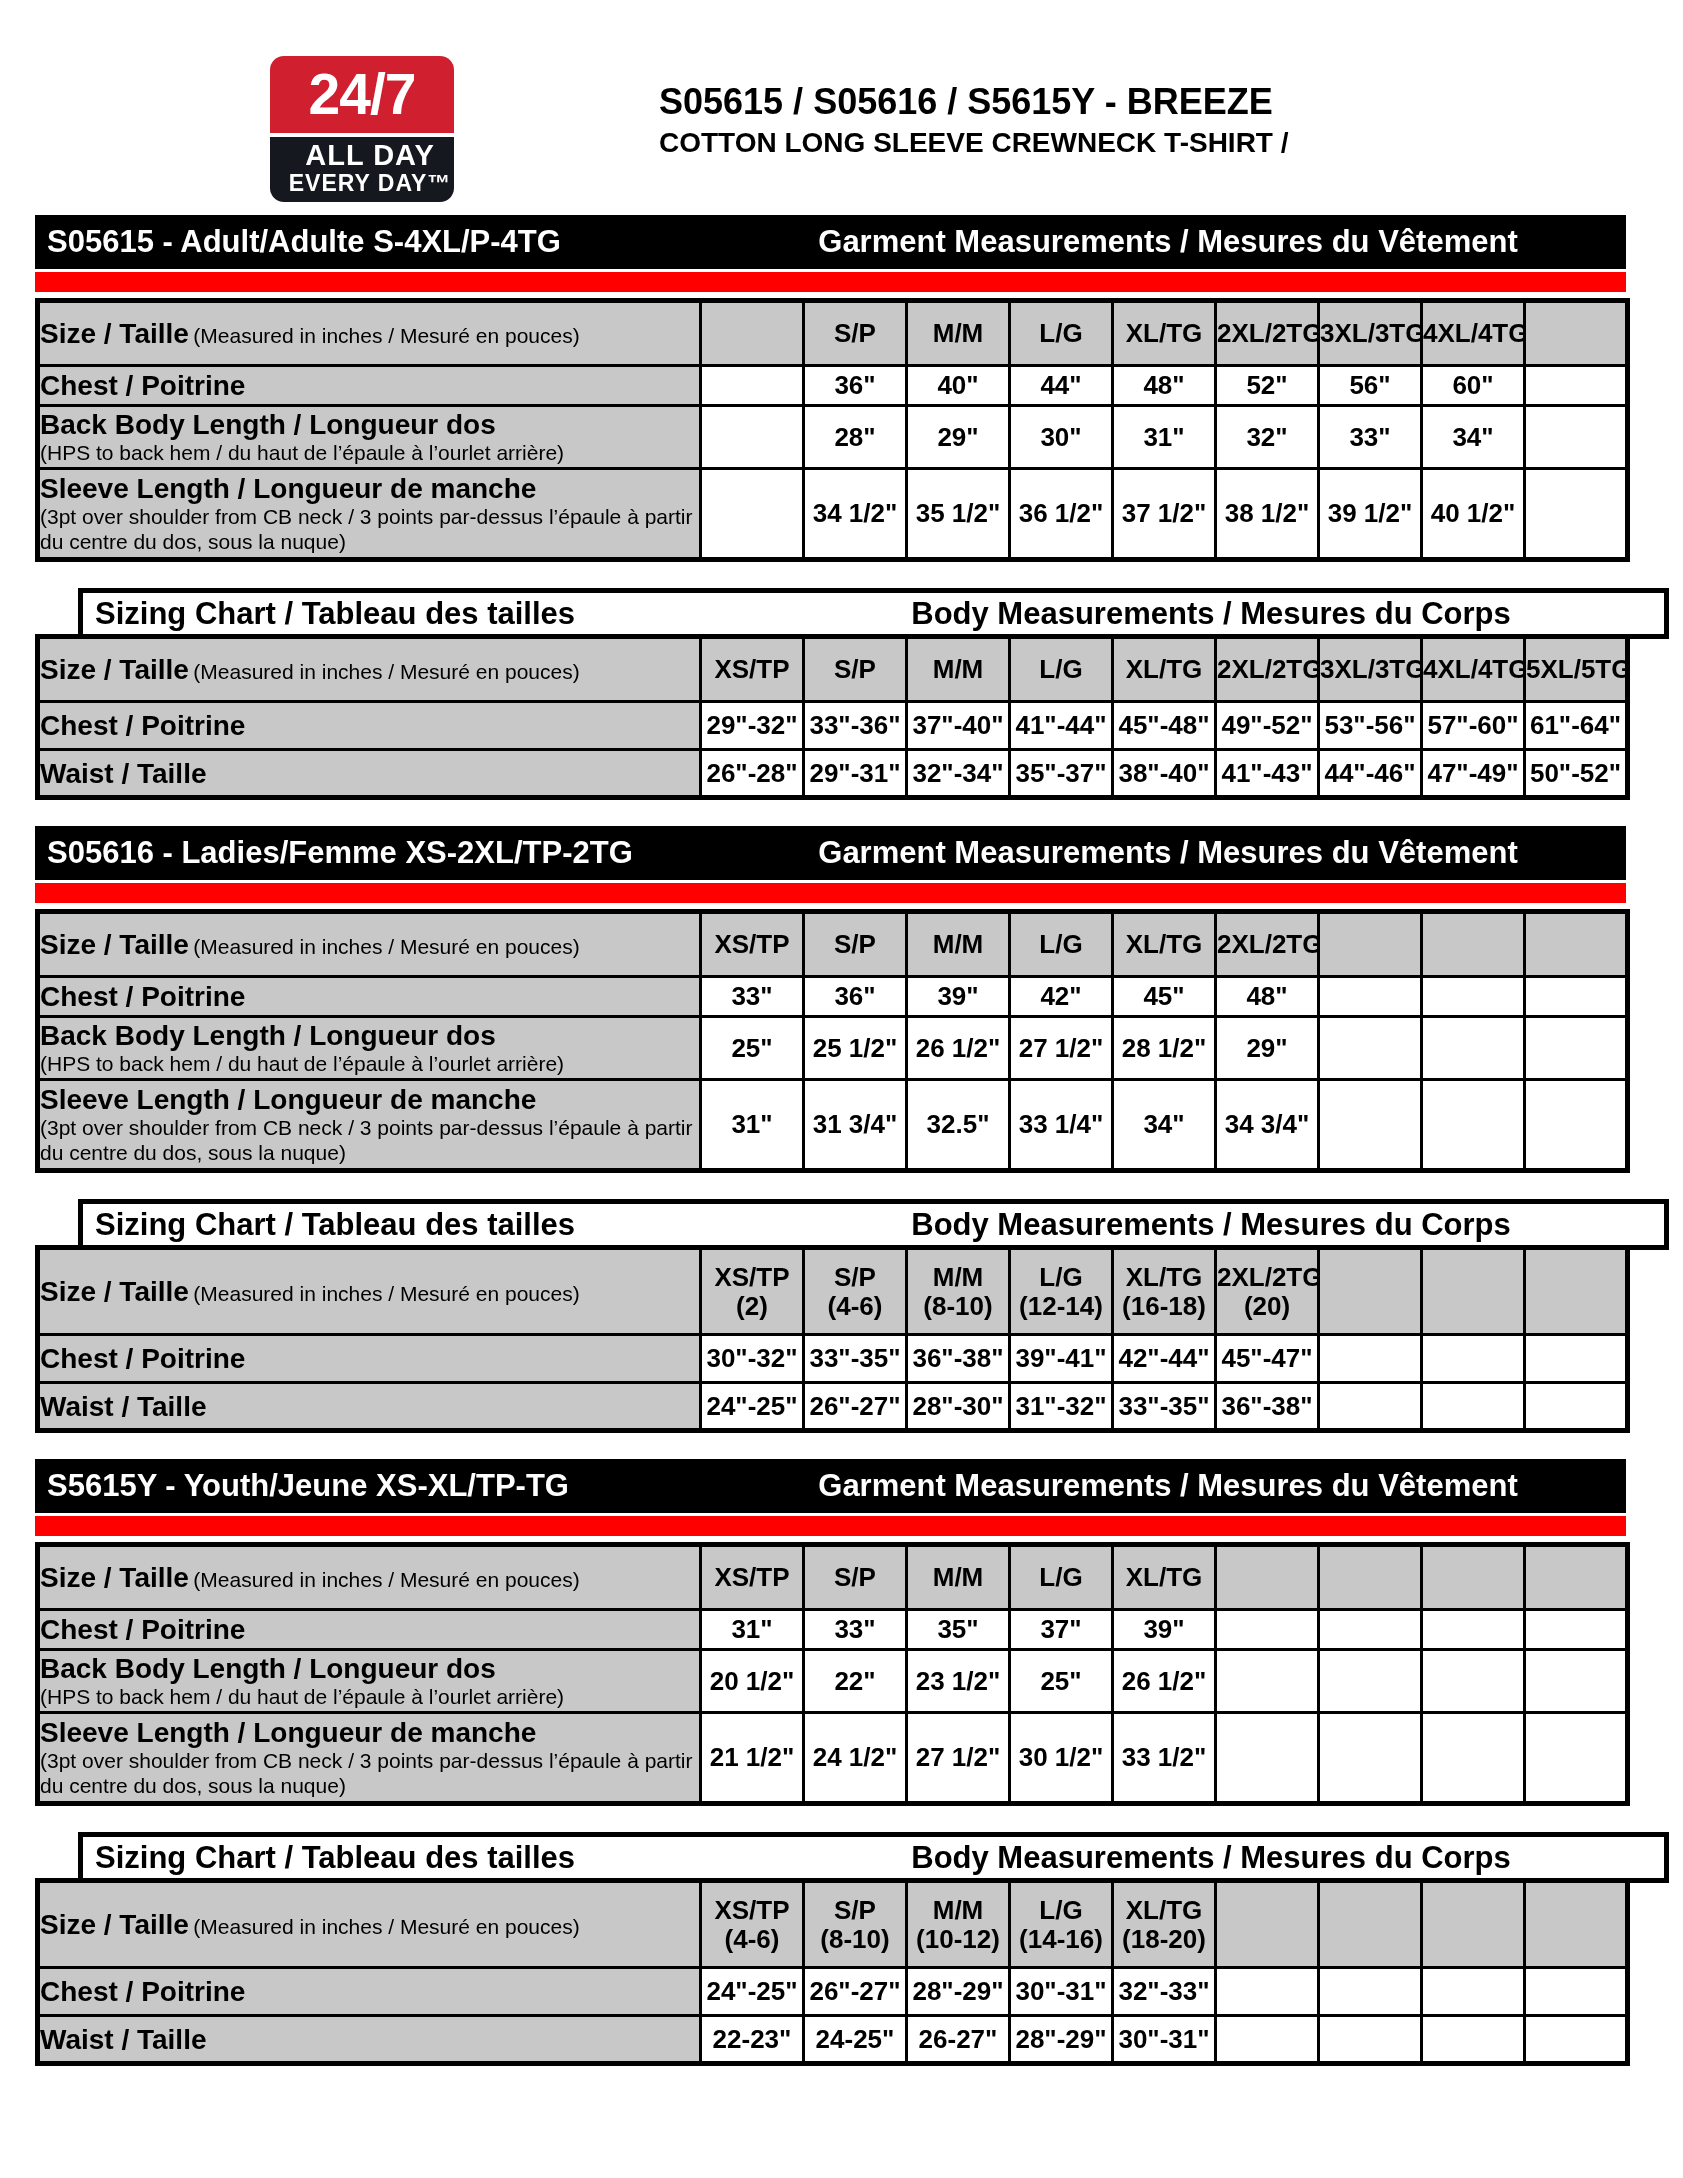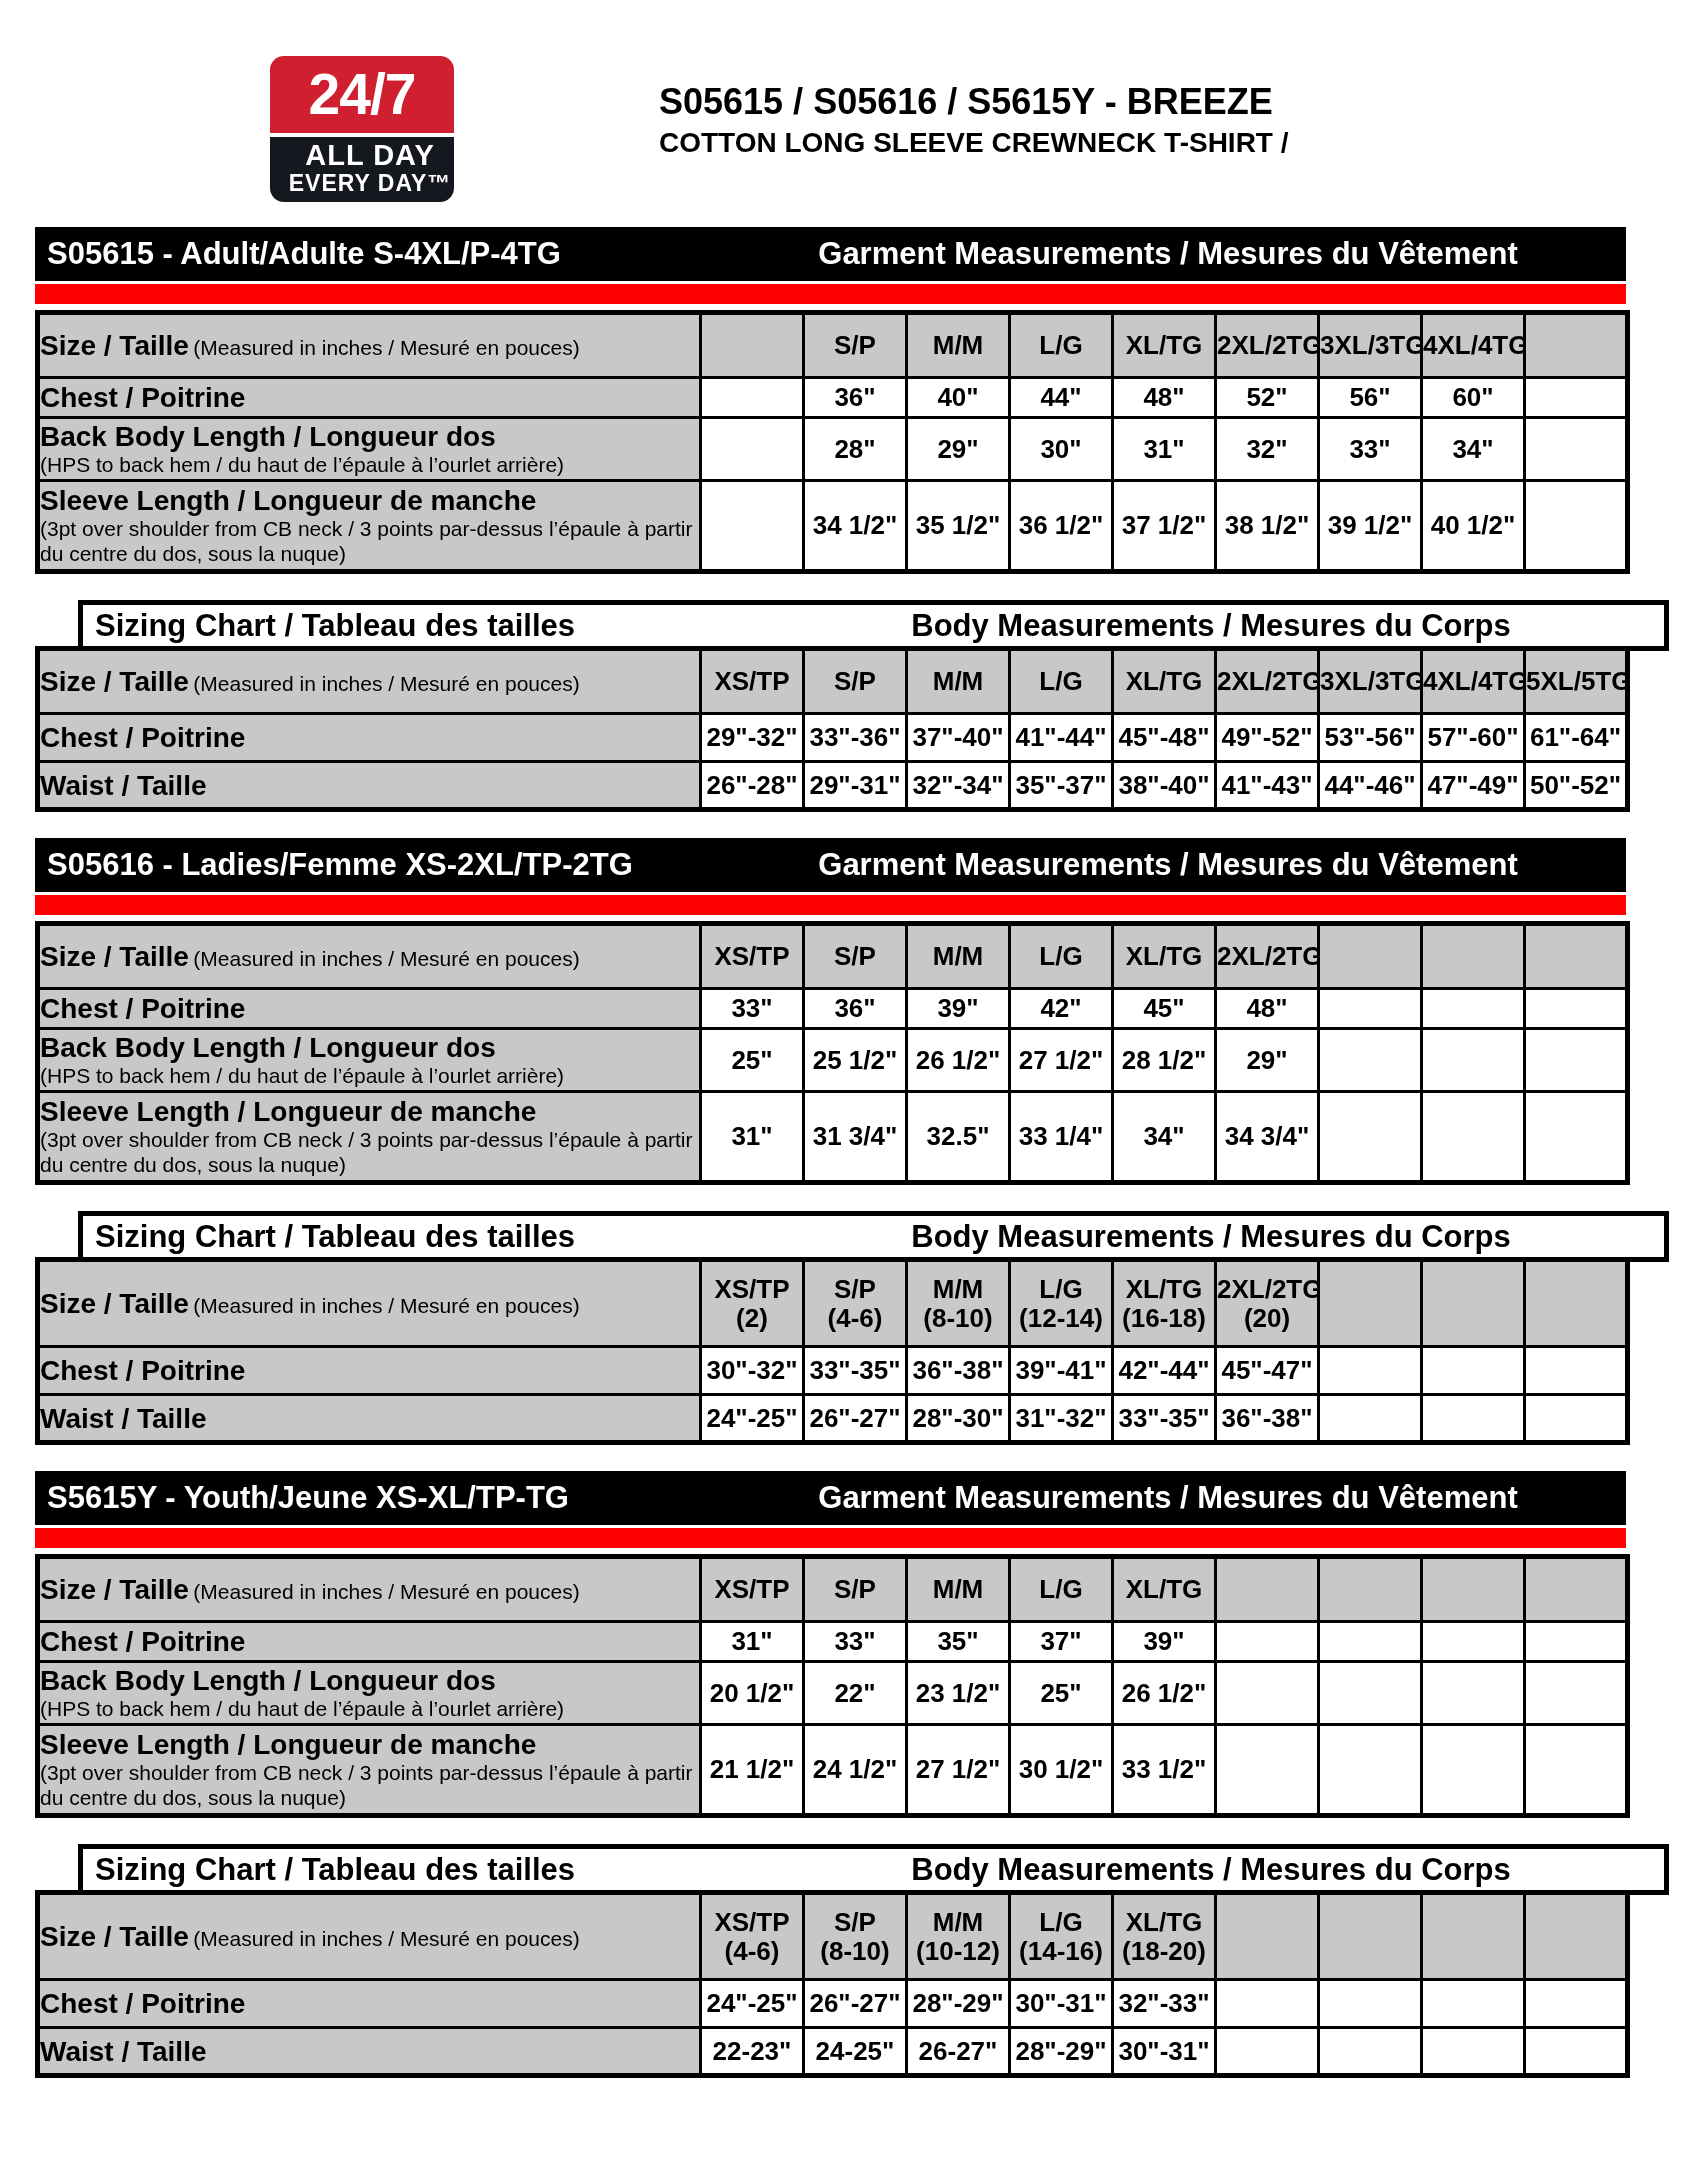--- a/index.html
+++ b/index.html
@@ -15,21 +15,21 @@
   .logo-bottom{margin-top:4px;background:#15181e;height:65px;border-radius:0 0 14px 14px;
             color:#fff;text-align:center;padding-top:2px;box-sizing:border-box;padding-left:16px;}
   .logo-allday{font-size:29px;font-weight:bold;line-height:32px;letter-spacing:1px;}
   .logo-everyday{font-size:23px;font-weight:bold;line-height:25px;letter-spacing:1px;}
   .titles{position:absolute;left:624px;top:79px;white-space:nowrap;}
   .title-main{font-size:36px;font-weight:bold;line-height:46px;}
   .title-sub{font-size:28px;font-weight:bold;line-height:35px;}
 
   
   .sec{margin-top:26px;}
-  .sec.first{margin-top:16px;}
+  .sec.first{margin-top:4px;}
   .bar{display:flex;align-items:center;width:1591px;box-sizing:border-box;}
   .bar-garment{background:#000;color:#fff;height:54px;}
   .bar-body{background:#fff;color:#000;height:51px;border:5px solid #000;margin-left:43px;}
   .bar-left{width:663px;padding-left:12px;font-size:31px;font-weight:bold;white-space:nowrap;}
   .bar-right{flex:1;text-align:center;font-size:31px;font-weight:bold;white-space:nowrap;}
   .stripe{height:20px;background:#fe0000;margin:3px 0 6px 0;width:1591px;}
 
   
   table.grid{border-collapse:collapse;table-layout:fixed;width:1591px;border:5px solid #000;background:#fff;}
   table.grid td{border:3px solid #000;overflow:hidden;padding:0;}

